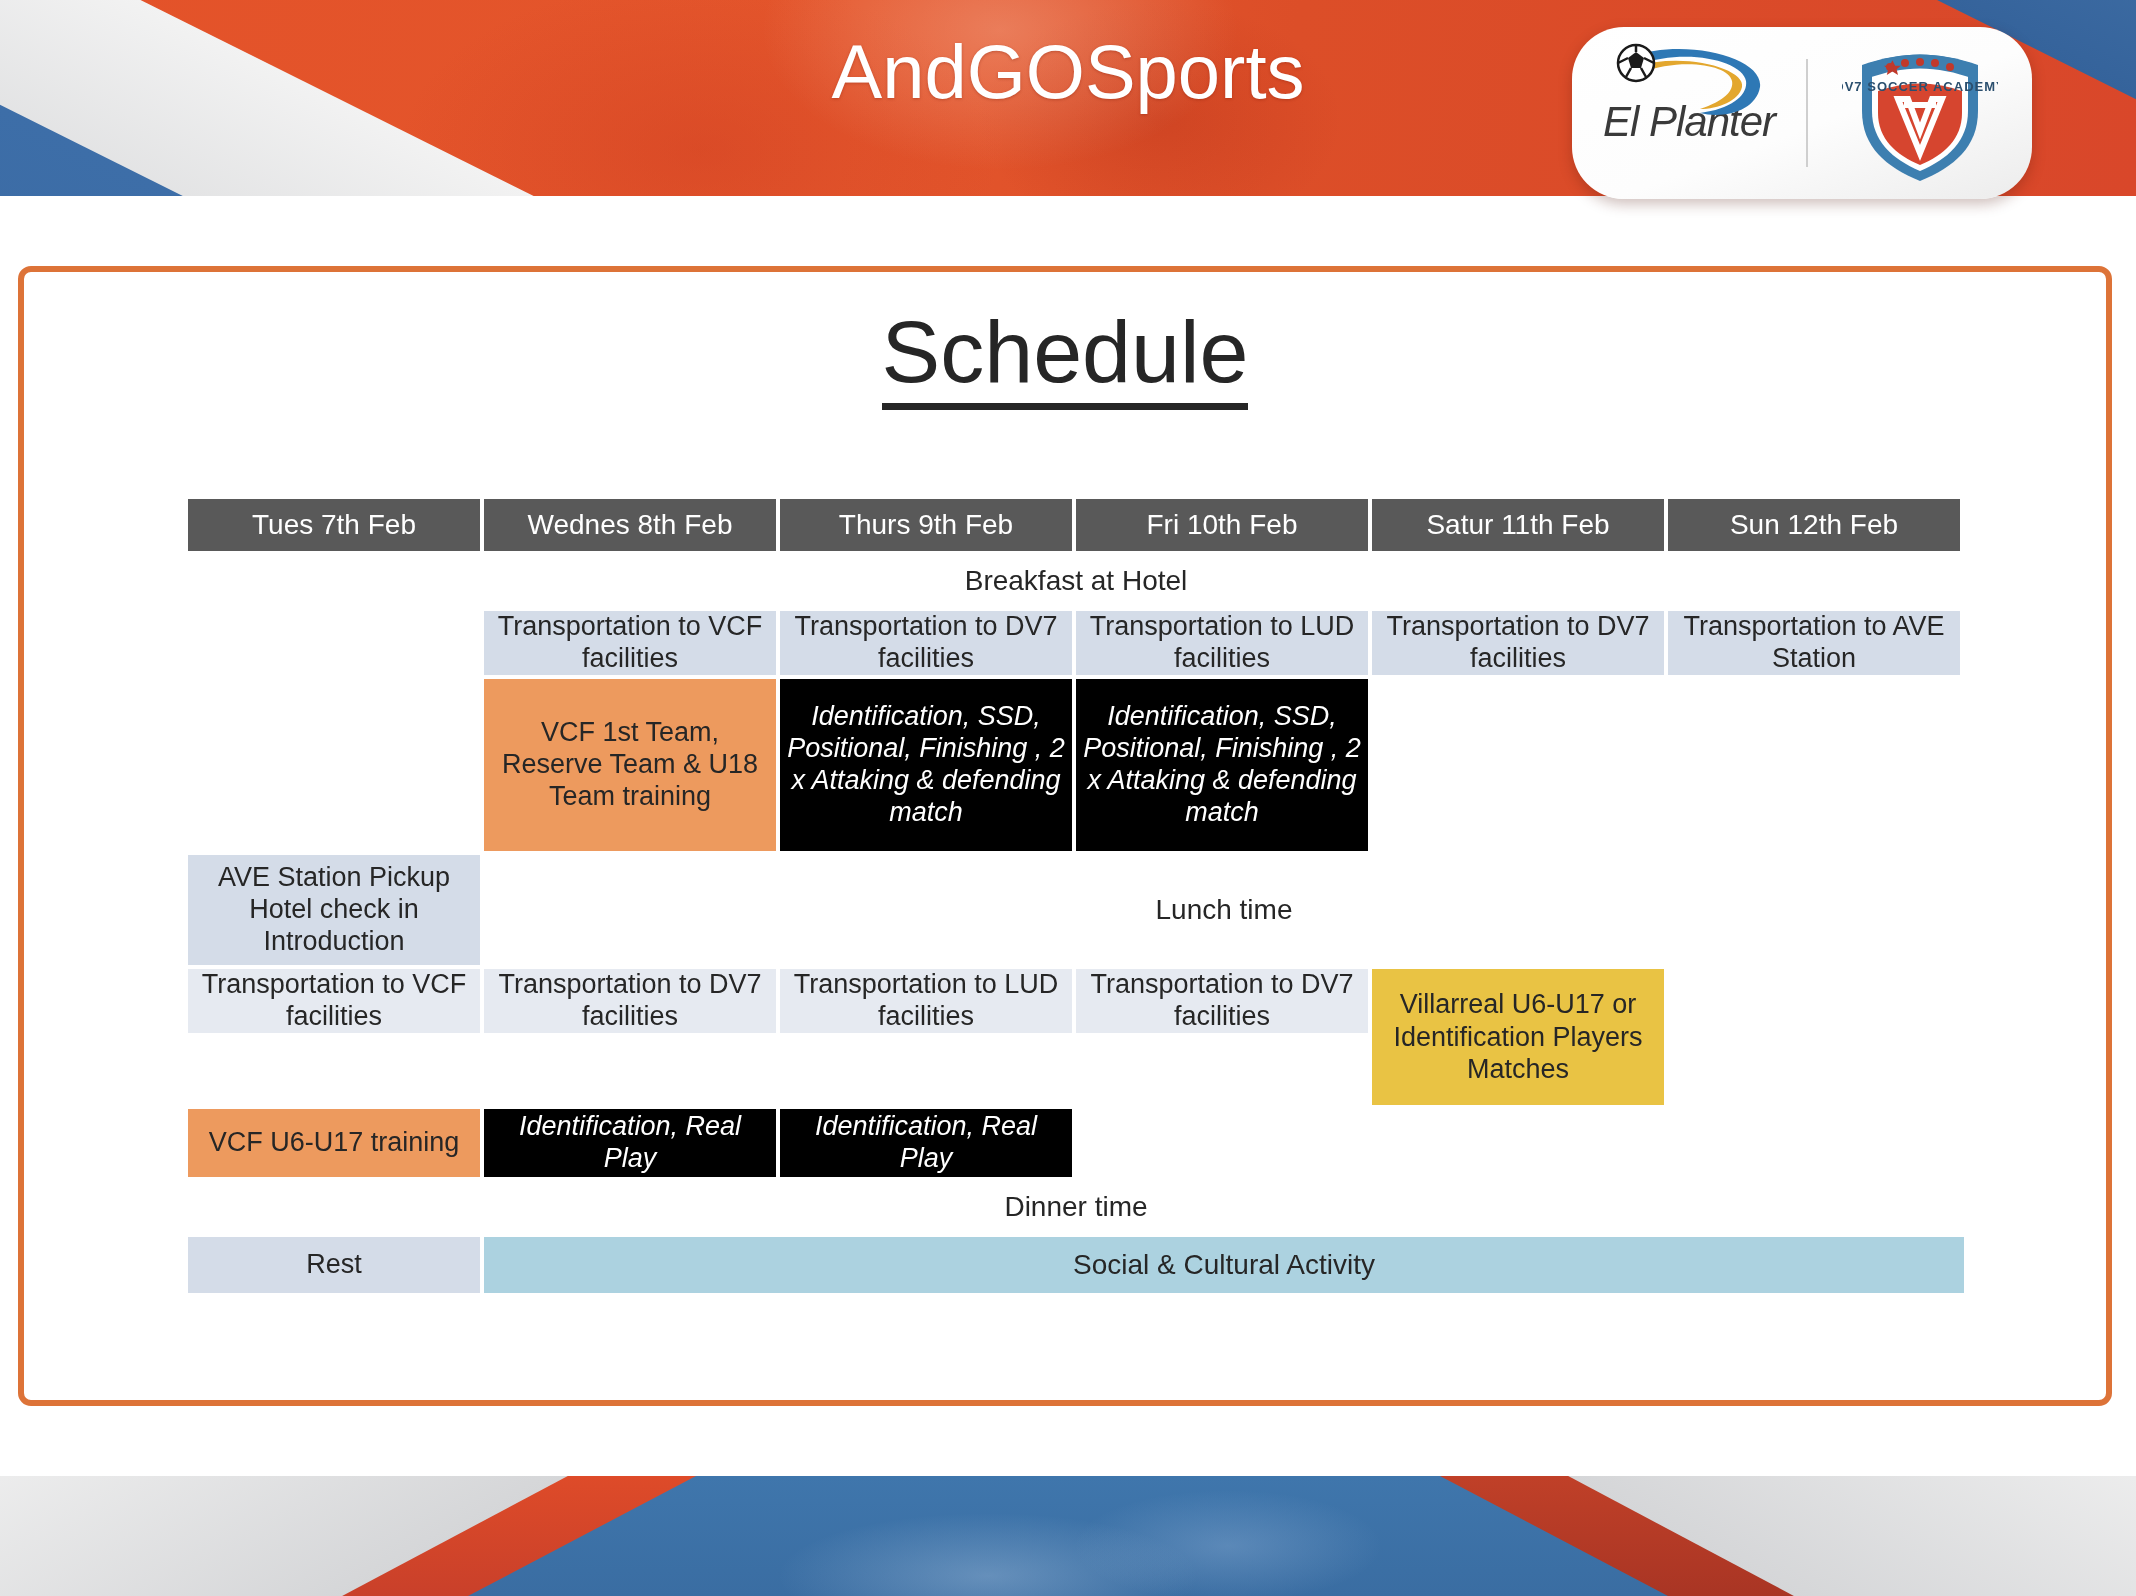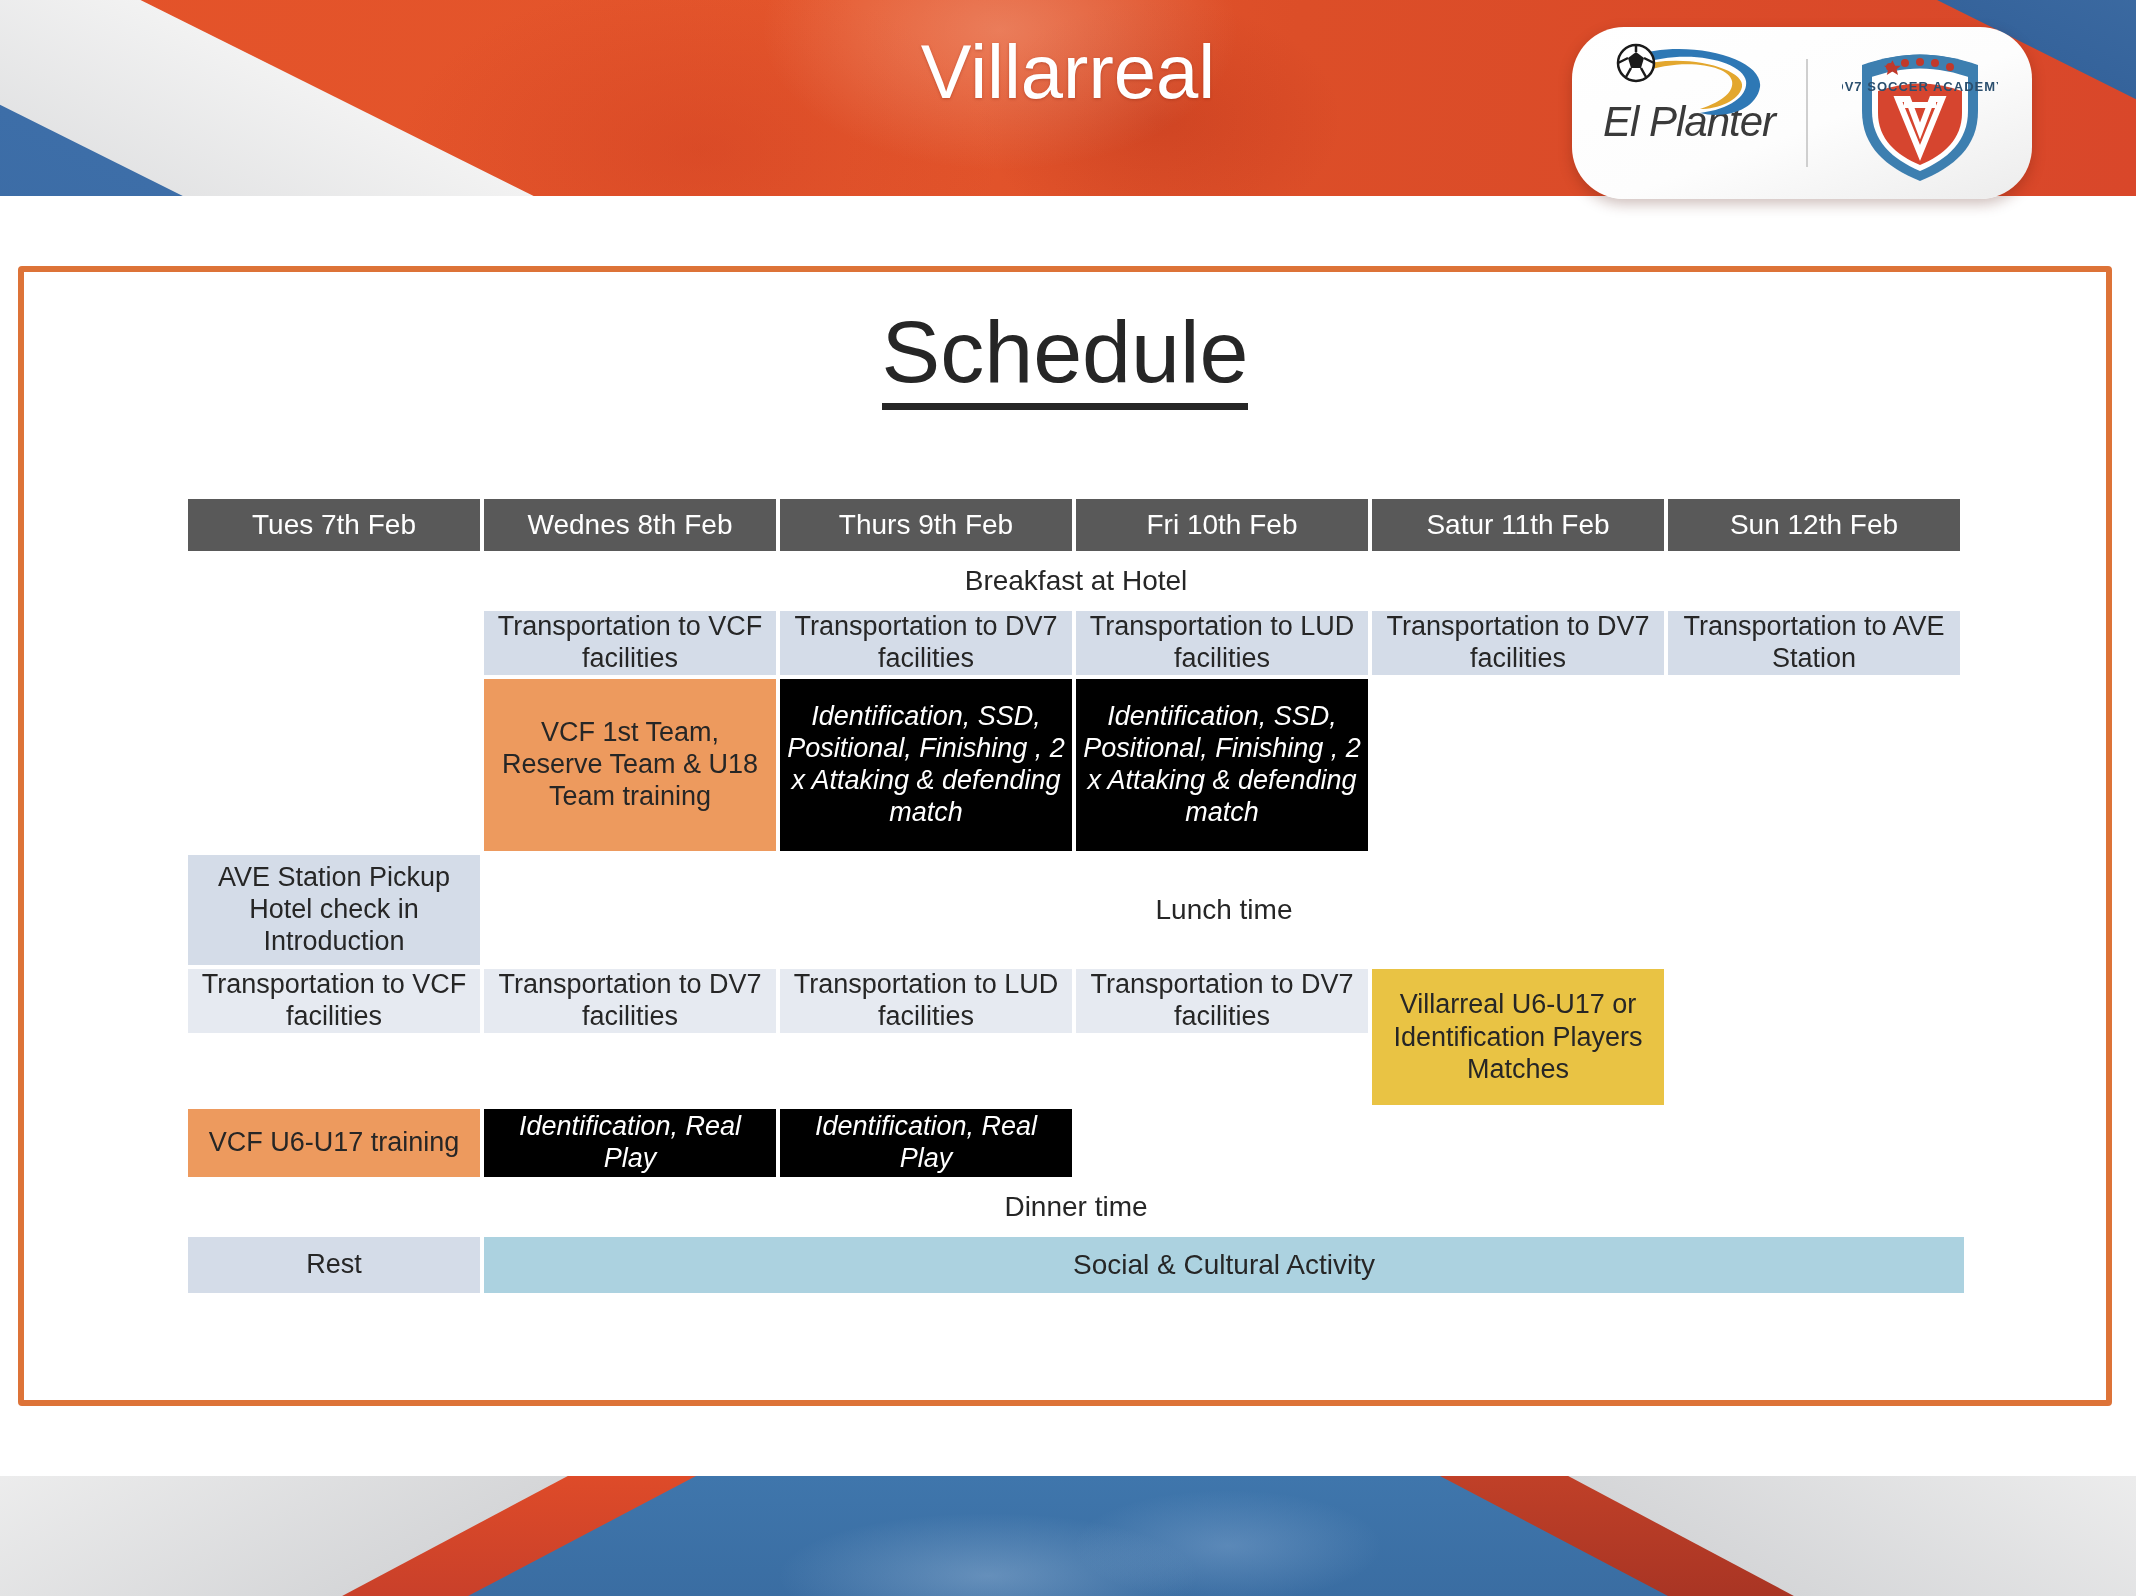--- a/index.html
+++ b/index.html
@@ -79,21 +79,21 @@
     letter-spacing:-1px;
     margin-top:18px;
   }
   .swoosh{position:absolute;left:42px;top:14px;}
 
   
   .slide-frame{
     position:absolute;left:18px;top:266px;
     width:2094px;height:1140px;
     border:6px solid #DD7338;
-    border-radius:4px;
+    border-radius:13px;
     background:#ffffff;
     box-sizing:border-box;
   }
 
   .page-title{
     position:absolute;left:0;top:34px;width:100%;
     text-align:center;
     font-size:88px;color:#262626;font-weight:400;
     line-height:1.05;
   }
@@ -201,21 +201,21 @@
 </style>
 </head>
 <body>
 
 <div class="banner">
   <div class="banner-photo"></div>
   <div class="banner-stripe-white"></div>
   <div class="banner-stripe-blue"></div>
 
   <div class="banner-stripe-blue-r"></div>
-  <div class="banner-title">Villarreal</div>
+  <div class="banner-title">AndGOSports</div>
 </div>
 
 <div class="logo-badge">
   <div class="logo-left">
     <svg class="swoosh" width="160" height="78" viewBox="0 0 160 78">
       <path d="M16 16 C70 -4 150 16 146 46 C142 70 110 78 86 72 C118 68 134 54 132 40 C129 20 72 6 24 24 Z" fill="#2E78B5"></path>
       <path d="M20 26 C70 10 132 28 128 46 C125 60 104 68 86 68 C110 60 120 50 118 40 C115 24 68 16 26 32 Z" fill="#E3A72E"></path>
       <circle cx="22" cy="22" r="18" fill="#ffffff" stroke="#1a1a1a" stroke-width="2.5"></circle>
       <polygon points="22,11 30,17 27,27 17,27 14,17" fill="#1a1a1a"></polygon>
       <path d="M22 4 L22 11 M40 22 L30 17 M32 36 L27 27 M12 36 L17 27 M4 22 L14 17" stroke="#1a1a1a" stroke-width="2.5" fill="none"></path>

